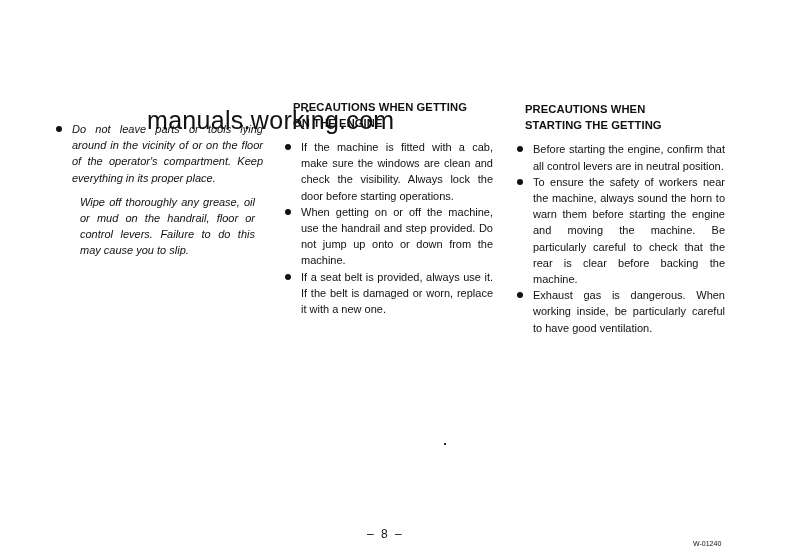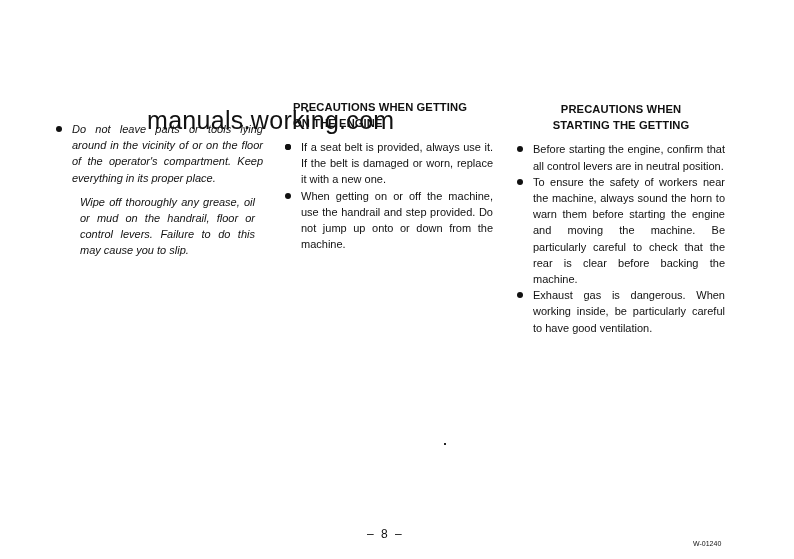--- a/index.html
+++ b/index.html
@@ -5,21 +5,21 @@
   html, body { margin: 0; padding: 0; }
   body {
     width: 794px; height: 559px; background: #ffffff; position: relative; overflow: hidden;
     font-family: "Liberation Sans", sans-serif; color: #111111;
   }
   .col { position: absolute; font-size: 11px; line-height: 16.2px; }
   .col-1 { left: 56px; top: 121px; width: 207px; font-style: italic; }
   .col-2 { left: 285px; top: 91px; width: 208px; }
   .col-3 { left: 517px; top: 93px; width: 208px; }
   .heading { font-weight: bold; font-size: 11.2px; letter-spacing: 0.1px; line-height: 16px; margin: 8px; }
-  .col-3 .heading { line-height: 16.2px; text-align: center; }
+  .col-3 .heading { line-height: 16.2px; }
   ul { list-style: none; margin: 0; padding: 0; }
   li { position: relative; padding-left: 16px; text-align: justify; text-align-last: left; }
   li .bullet {
     position: absolute; left: 0; top: 5px; width: 6px; height: 6px; border-radius: 50%; background: #111;
   }
   p.cont { margin: 8px; padding-left: 16px; text-align: justify; text-align-last: left; }
   .watermark {
     position: absolute; left: 147px; top: 106px; font-size: 25px; color: #111;
     font-family: "Liberation Sans", sans-serif; letter-spacing: 0.3px; white-space: nowrap;
   }
@@ -41,28 +41,29 @@
 </div>
 
 <div class="col col-2">
   <h3 class="heading">
     <span>PRECAUTIONS WHEN GETTING</span><br>
     <span>ON THE ENGINE</span>
   </h3>
   <ul>
     <li>
       <span class="bullet"></span>
+      <span>If the machine is fitted with a cab, make sure the windows are clean and check the visibility. Always lock the door before starting operations.</span>
+    </li>
+    <li>
+      <span class="bullet"></span>
+      <span>When getting on or off the machine, use the handrail and step provided. Do not jump up onto or down from the machine.</span>
     </li>
     <li>
       <span class="bullet"></span>
       <span>If a seat belt is provided, always use it. If the belt is damaged or worn, replace it with a new one.</span>
-    </li>
-    <li>
-      <span class="bullet"></span>
-      <span>When getting on or off the machine, use the handrail and step provided. Do not jump up onto or down from the machine.</span>
     </li>
   </ul>
 </div>
 
 <div class="col col-3">
   <h3 class="heading">
     <span>PRECAUTIONS WHEN</span><br>
     <span>STARTING THE GETTING</span>
   </h3>
   <ul>

